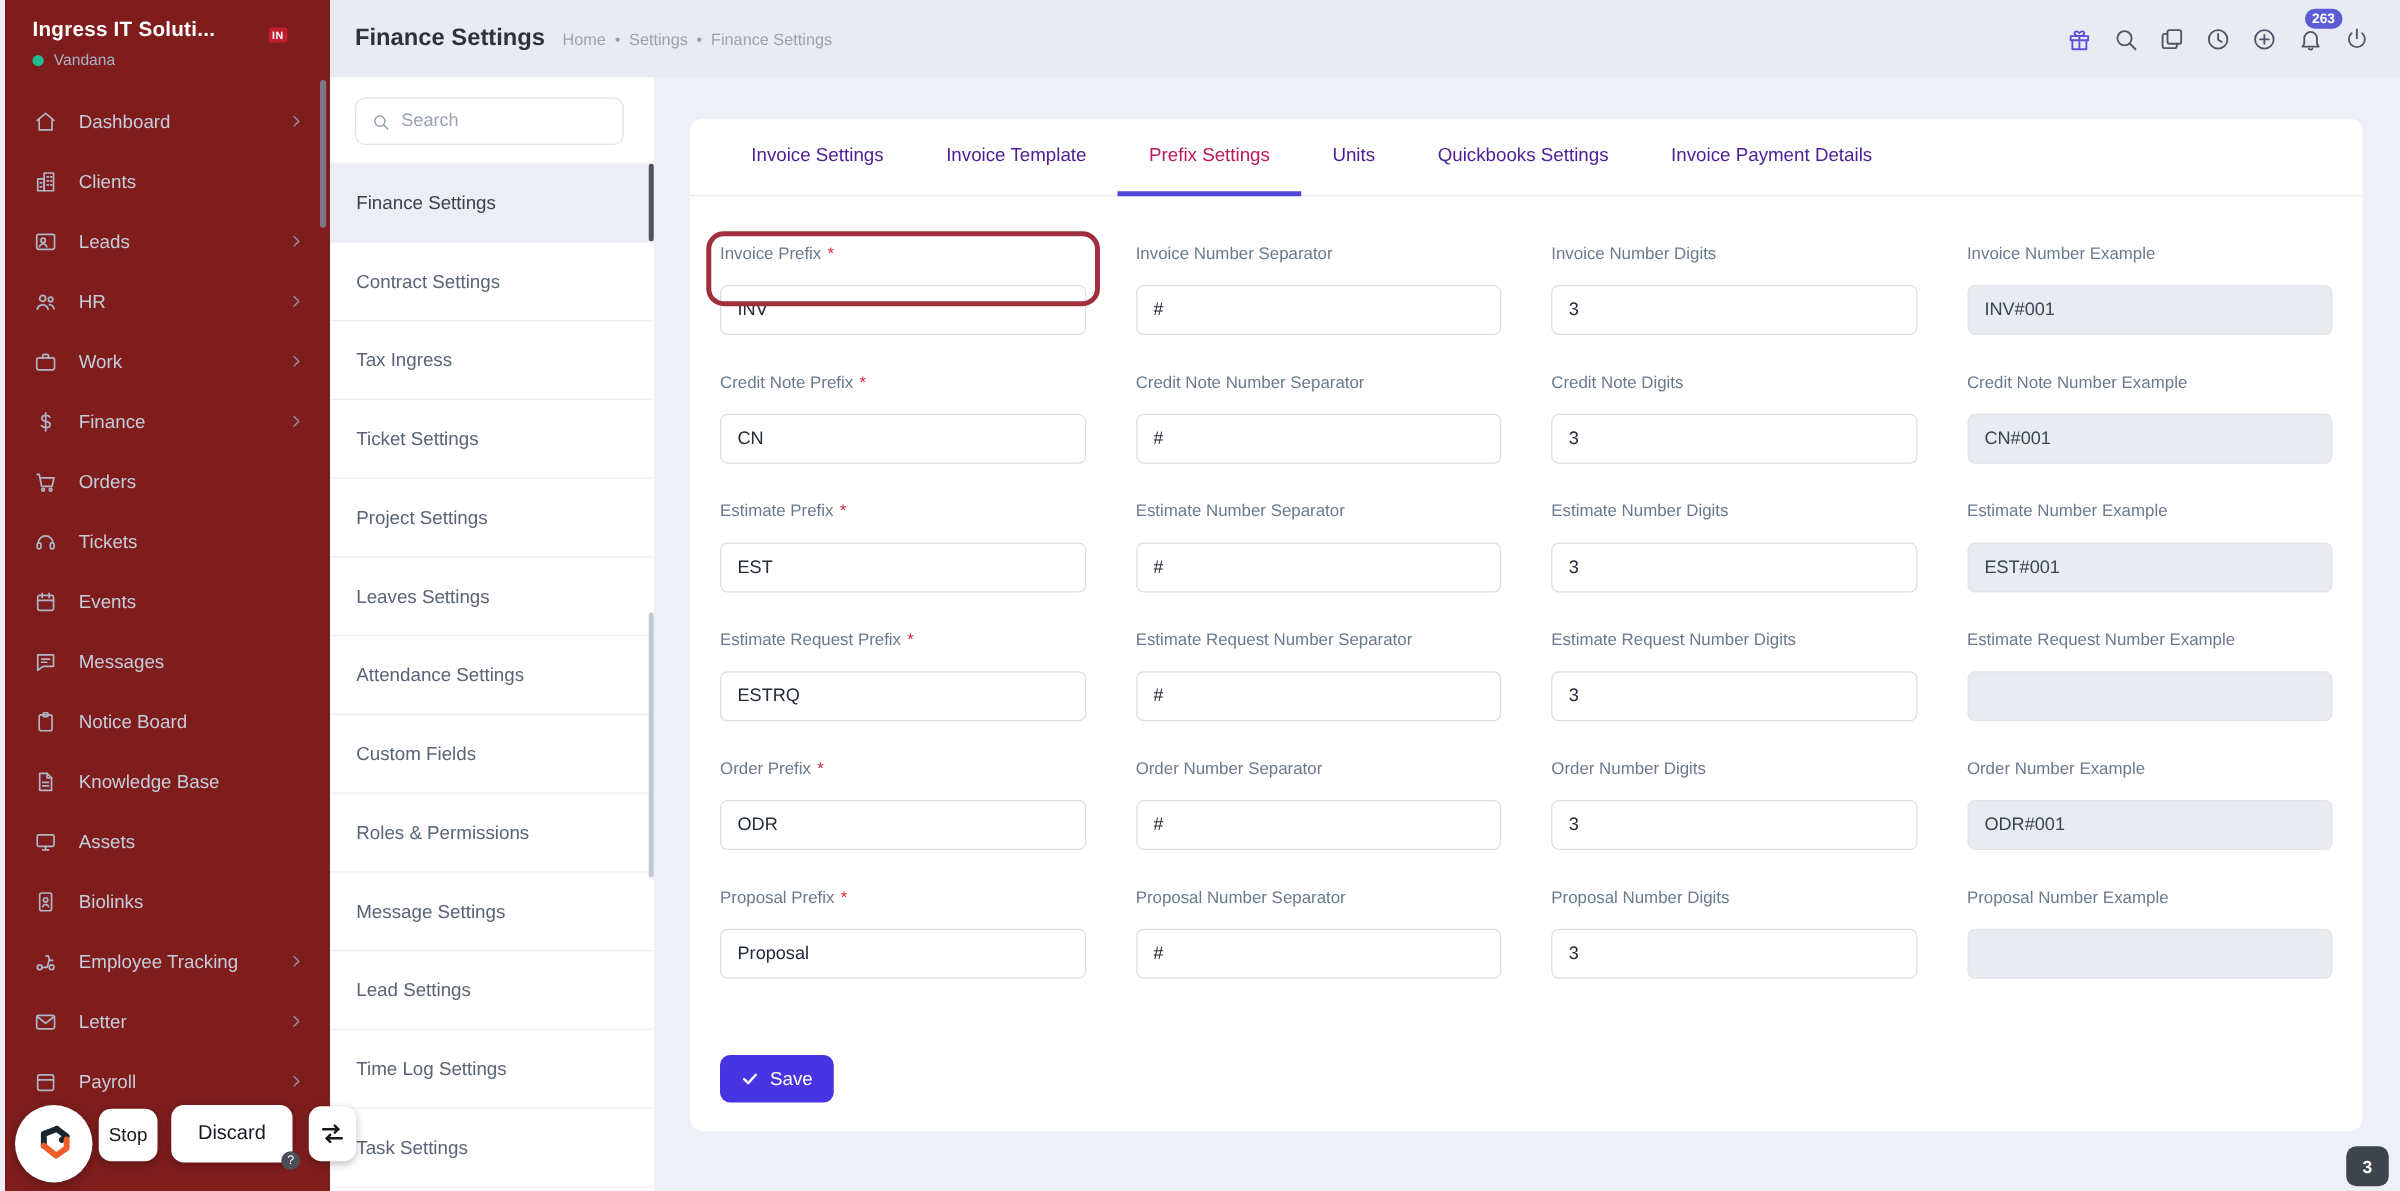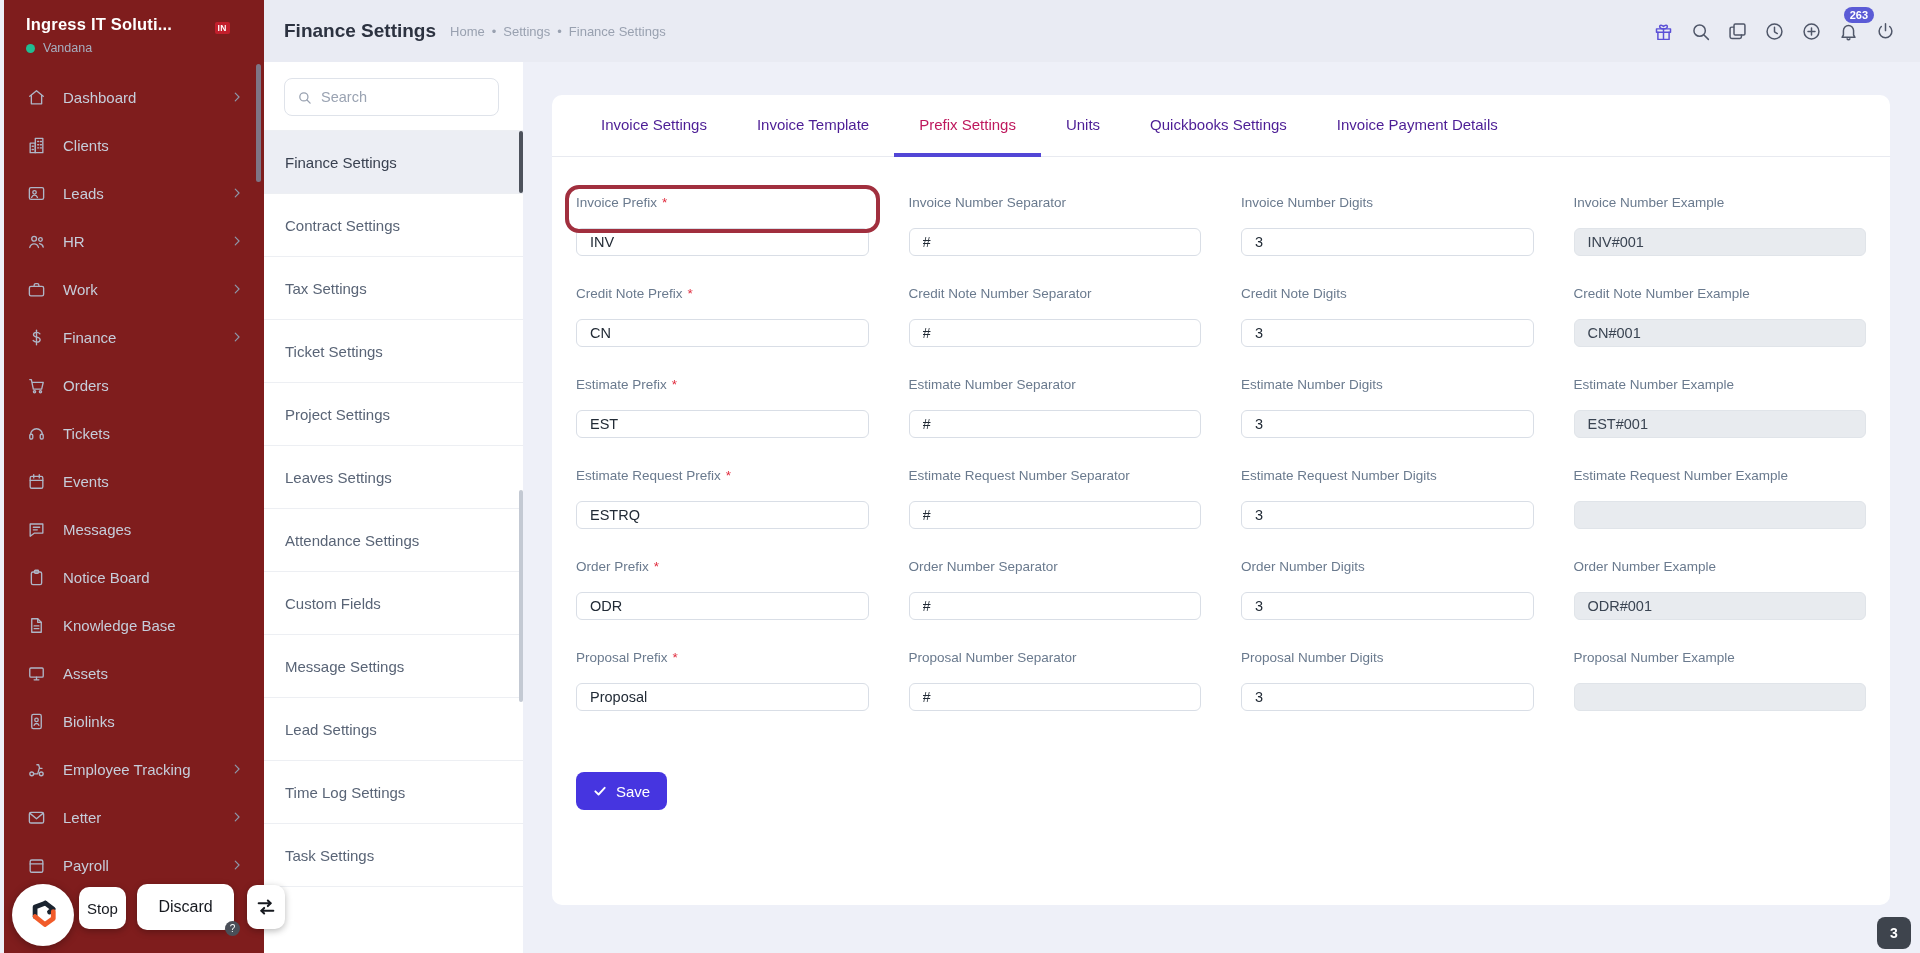--- a/index.html
+++ b/index.html
@@ -45,21 +45,21 @@
   .content { position:absolute; left:260px; top:62px; width:1660px; height:891px; background:#eef0f8; }
   .card { position:absolute; left:292px; top:33px; width:1338px; height:810px; background:#ffffff; border-radius:10px; }
   .tabs { height:62px; border-bottom:1px solid #e8eaf0; display:flex; align-items:stretch; padding:0 24px; }
   .tab { display:flex; align-items:center; padding:0 25px; font-size:15px; color:#4c1d95; cursor:pointer; border-bottom:4px solid transparent; margin-bottom:-1px; }
   .tab.active { color:#be185d; border-bottom-color:#5246d6; }
 
   .form-grid { padding:37px 24px 0; display:grid; grid-template-columns:repeat(4,1fr); column-gap:40px; }
   .cell { margin-bottom:29px; position:relative; }
   .f-label { display:block; font-size:13.5px; color:#6a7a8e; line-height:18px; margin-bottom:16px; }
   .req { color:#e02b3d; margin-left:5px; }
-  .f-input { width:100%; height:28px; border:1px solid #d9dee6; border-radius:6px; padding:0 13px; font-size:14.5px; color:#222b36; font-family:"Liberation Sans",sans-serif; background:#fff; outline:none; }
+  .f-input { width:100%; height:40px; border:1px solid #d9dee6; border-radius:6px; padding:0 13px; font-size:14.5px; color:#222b36; font-family:"Liberation Sans",sans-serif; background:#fff; outline:none; }
   .f-input.readonly { background:#e8ebef; border-color:#e0e4e9; color:#3a4452; }
   .ring { position:absolute; left:-11px; right:-11px; top:-9px; bottom:23px; border:4px solid #a12f3e; border-radius:14px; pointer-events:none; }
 
   .save-row { margin-top:32px; padding:0 24px; }
   .save-btn { display:inline-flex; align-items:center; gap:9px; height:38px; padding:0 17px; background:#4635e0; border:none; border-radius:8px; color:#fff; font-size:15px; font-family:"Liberation Sans",sans-serif; cursor:pointer; }
   .save-btn svg { width:14px; height:14px; }
 
   
   .page-badge { position:absolute; left:1877px; top:917px; width:34px; height:32px; background:#3e444d; border-radius:8px; color:#fff; font-size:14px; font-weight:bold; display:flex; align-items:center; justify-content:center; z-index:6; }
 
@@ -307,36 +307,39 @@
     <input type="text" placeholder="Search" style="">
   </div>
   <div class="menu-list" id="menu-list">
       <div class="menu-item active">
         <span>Finance Settings</span>
       </div>
       <div class="menu-item">
         <span>Contract Settings</span>
       </div>
       <div class="menu-item">
-        <span>Tax Settings</span>
+        <span>Tax Ingress</span>
       </div>
       <div class="menu-item">
         <span>Ticket Settings</span>
       </div>
       <div class="menu-item">
         <span>Project Settings</span>
       </div>
       <div class="menu-item">
         <span>Leaves Settings</span>
       </div>
       <div class="menu-item">
         <span>Attendance Settings</span>
       </div>
       <div class="menu-item">
         <span>Custom Fields</span>
+      </div>
+      <div class="menu-item">
+        <span>Roles &amp; Permissions</span>
       </div>
       <div class="menu-item">
         <span>Message Settings</span>
       </div>
       <div class="menu-item">
         <span>Lead Settings</span>
       </div>
       <div class="menu-item">
         <span>Time Log Settings</span>
       </div>

